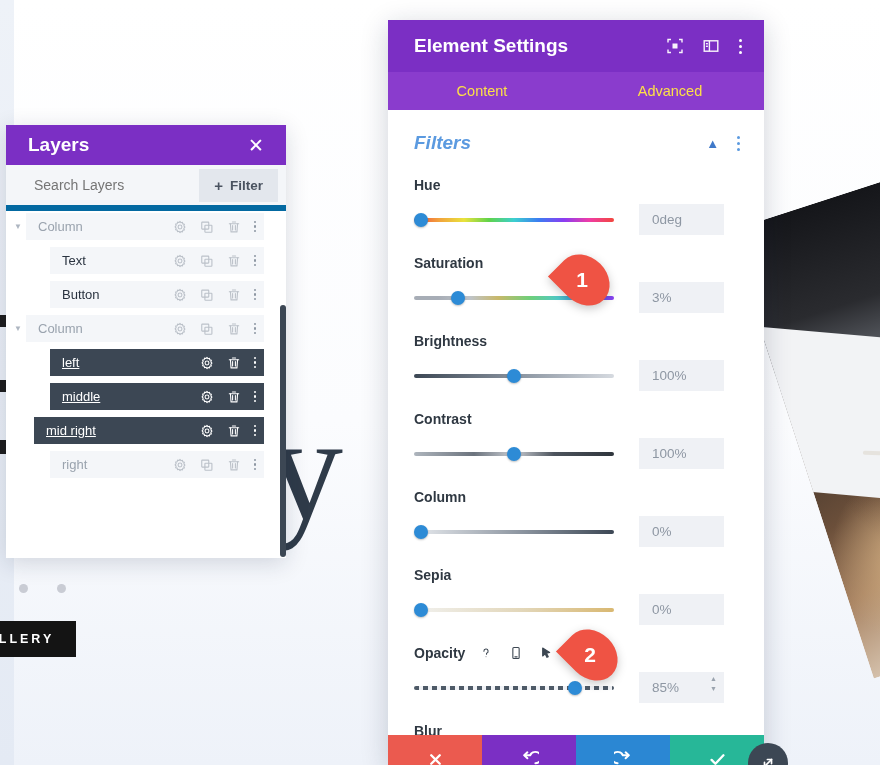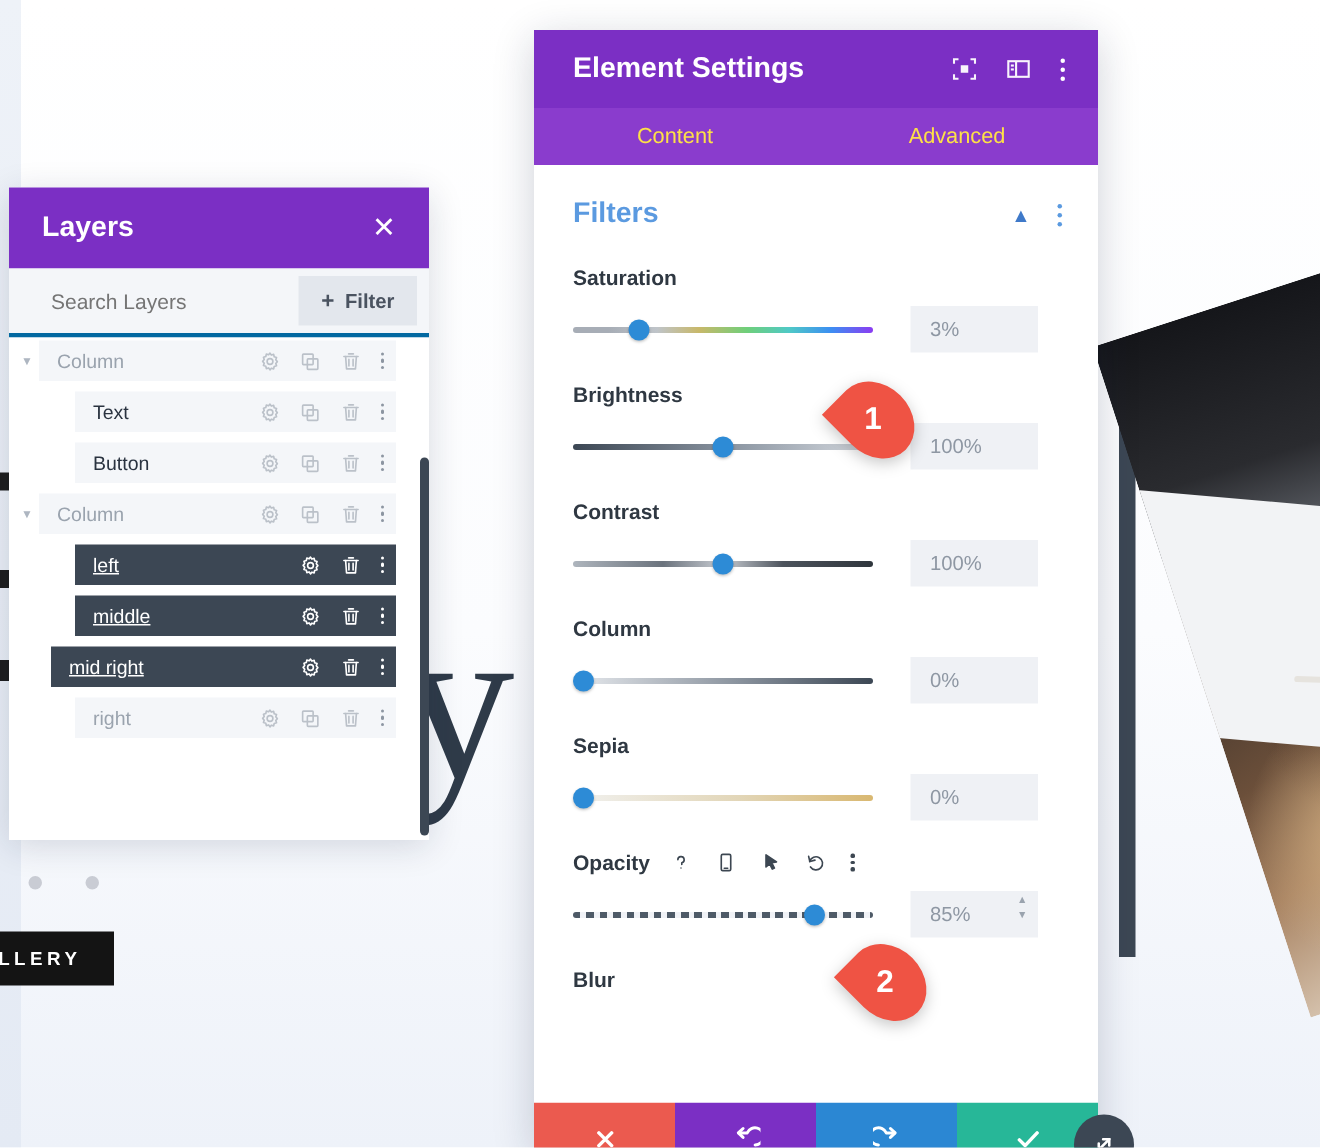--- a/index.html
+++ b/index.html
@@ -74,29 +74,29 @@
     border-radius:2px;
   }
 
   
   .layers-panel {
     position:absolute; left:6px; top:125px; width:280px; height:433px;
     background:#ffffff;
     box-shadow:0 5px 22px rgba(20,30,60,.16);
   }
   .layers-head {
-    height:54px; background:#7b2fc4; display:flex; align-items:center;
+    height:40px; background:#7b2fc4; display:flex; align-items:center;
     justify-content:space-between; padding:0 22px;
   }
   .layers-title { color:#fff; font-size:19px; font-weight:700; }
   .layers-close { color:#fff; font-size:19px; line-height:1; cursor:pointer; font-weight:400;}
   .layers-search {
     height:46px; background:#f4f6f9; display:flex; align-items:center;
     justify-content:space-between; padding:0 8px 0 28px;
-    border-bottom:3px solid #0369a1;
+    border-bottom:6px solid #0369a1;
   }
   .layers-search-input {
     border:none; background:transparent; outline:none;
     font-size:14px; color:#9aa2ae; font-family:"Liberation Sans", sans-serif; width:150px;
   }
   .filter-btn {
     background:#e3e7ed; color:#4a5360; font-size:13.5px; font-weight:700;
     padding:8px 15px; display:flex; align-items:center; gap:7px; cursor:pointer;
   }
   .filter-btn .plus { font-size:15px; font-weight:700; }
@@ -131,21 +131,21 @@
   .dots i { width:2.5px; height:2.5px; border-radius:50%; background:#8d96a2; display:block; }
   .lbody.sel .dots i { background:#ffffff; }
 
   .layers-scroll {
     position:absolute; right:0px; top:180px; width:6px; height:252px;
     background:#3c4754; border-radius:3px;
   }
 
   
   .es {
-    position:absolute; left:356px; top:20px; width:376px; height:745px;
+    position:absolute; left:388px; top:20px; width:376px; height:745px;
     background:#fff; box-shadow:0 6px 26px rgba(20,30,60,.20);
   }
   .es-head {
     height:52px; background:#7b2fc4; display:flex; align-items:center;
     justify-content:space-between; padding:0 22px 0 26px;
   }
   .es-title { color:#fff; font-size:19px; font-weight:700; }
   .es-head-icons { display:flex; align-items:center; gap:20px; }
   .es-hi { width:16px; height:16px; opacity:.95; }
   .es-hi svg { display:block; }
@@ -157,21 +157,21 @@
     flex:1; display:flex; align-items:center; justify-content:center;
     color:#fde047; font-size:14.5px; cursor:pointer;
   }
   .es-tab.active { background:#9c4ae0; color:#fff; }
 
   .es-body {
     height:625px; overflow:hidden; padding:22px 24px 0 26px; background:#fff;
     position:relative;
   }
   .sec-head { display:flex; align-items:center; justify-content:space-between; margin-bottom:22px;}
-  .sec-title { color:#5b9ae0; font-size:19px; font-weight:700; }
+  .sec-title { color:#5b9ae0; font-size:19px; font-weight:700;font-style:italic; }
   .sec-tools { display:flex; align-items:center; gap:18px; }
   .chev { color:#3f79c9; font-size:13px; cursor:pointer; }
   .vdots-d i { background:#5b9ae0; }
 
   .ctrl { margin-bottom:19px; }
   .ctrl-label-row { display:flex; align-items:center; gap:14px; margin-bottom:10px; height:18px;}
   .ctrl-label { font-size:14px; color:#2f3842; font-weight:700; }
   .mini-icons { display:flex; align-items:center; gap:16px; }
   .mi { width:14px; height:15px; display:block; }
   .mi svg { display:block; }
@@ -552,20 +552,34 @@
           <span class="chev">▲</span>
           <span class="vdots vdots-d">
               <i></i>
               <i></i>
               <i></i>
             </span>
         </div>
       </div>
 
       <div id="controls">
+          <div class="ctrl">
+            <div class="ctrl-label-row">
+              <span class="ctrl-label">Hue</span>
+            </div>
+            <div class="ctrl-row">
+              <div class="slider">
+                <div class="track" style="background:linear-gradient(90deg,#f2463c,#f2a23c,#e9e23c,#5fd34a,#3ccfd0,#3c7cf2,#8b3cf2,#ef3ca6,#f2463c);"></div>
+                <div class="thumb" style="left:0px"></div>
+              </div>
+              <div class="valbox">
+                <span>0deg</span>
+              </div>
+            </div>
+          </div>
           <div class="ctrl">
             <div class="ctrl-label-row">
               <span class="ctrl-label">Saturation</span>
             </div>
             <div class="ctrl-row">
               <div class="slider">
                 <div class="track" style="background:linear-gradient(90deg,#a7adb6 0%,#a7adb6 12%,#bfc4c9 28%,#c8b86a 42%,#6fcf7a 58%,#4fc9c6 72%,#3c8ef2 86%,#8b3cf2 100%);"></div>
                 <div class="thumb" style="left:37px"></div>
               </div>
               <div class="valbox">

